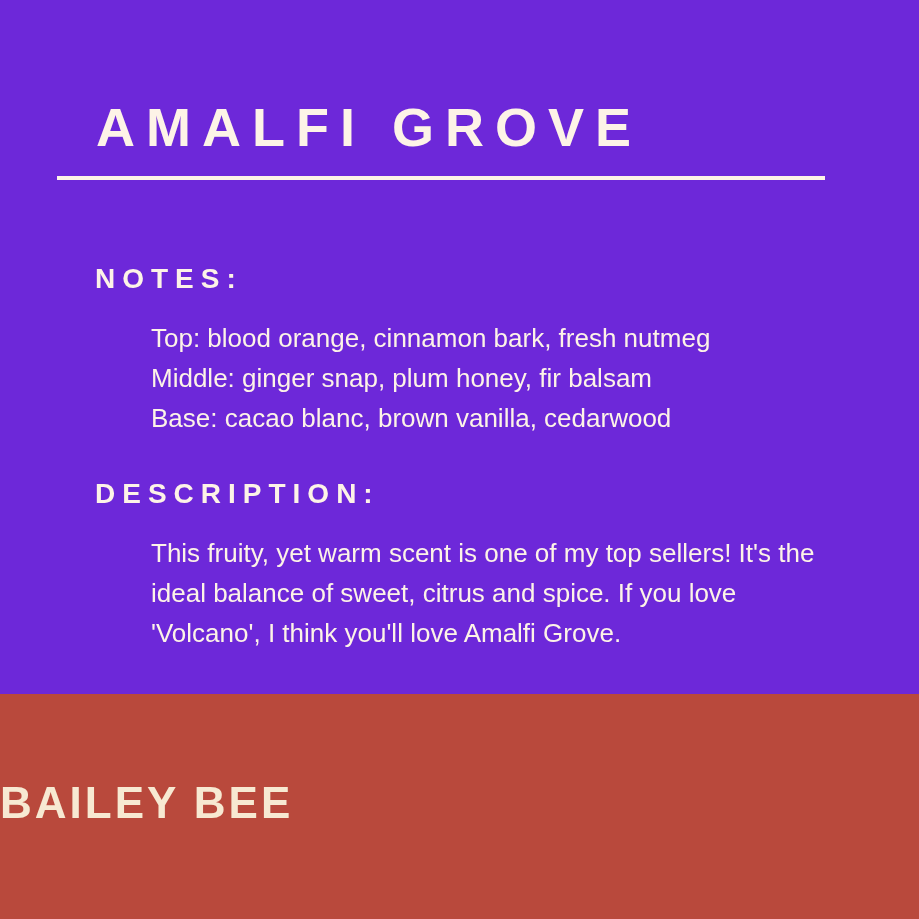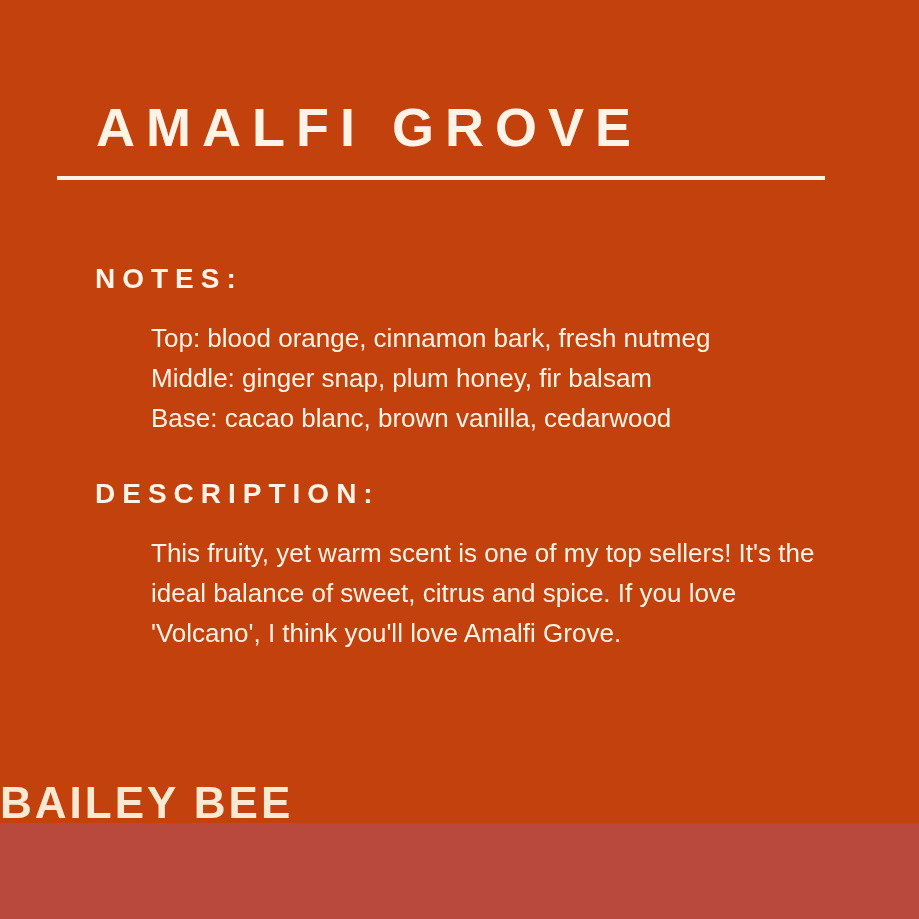--- a/index.html
+++ b/index.html
@@ -9,23 +9,23 @@
   body {
     width: 919px;
     height: 919px;
     background: #b9493c;
     font-family: "Liberation Sans", sans-serif;
     overflow: hidden;
   }
   .card {
     position: relative;
     width: 919px;
-    height: 823px;
+    height: 694px;
     box-sizing: border-box;
-    background: #c2410c;
+    background: #6d28d9;
   }
   .title {
     position: absolute;
     left: 96px;
     top: 98px;
     font-size: 54px;
     font-weight: bold;
     letter-spacing: 11px;
     color: #fdf3e7;
     text-transform: uppercase;

